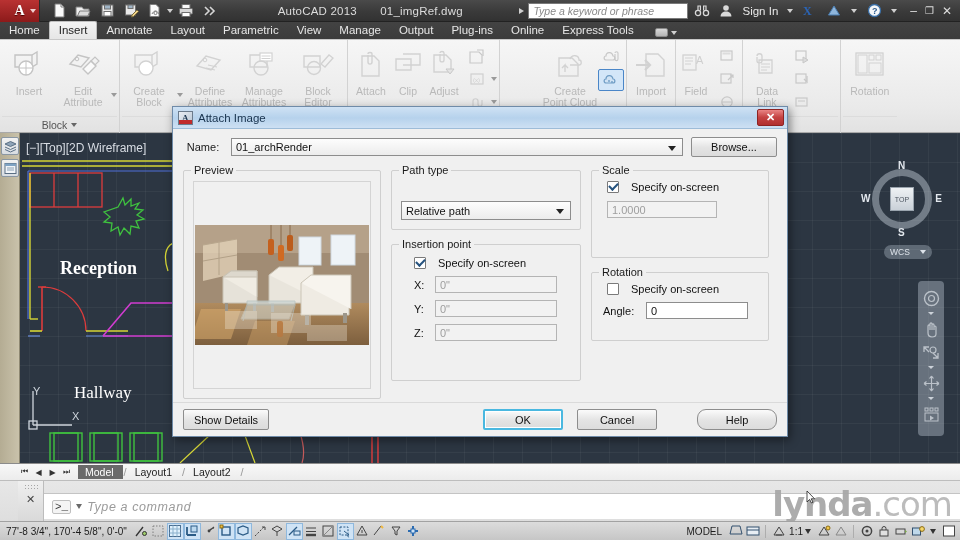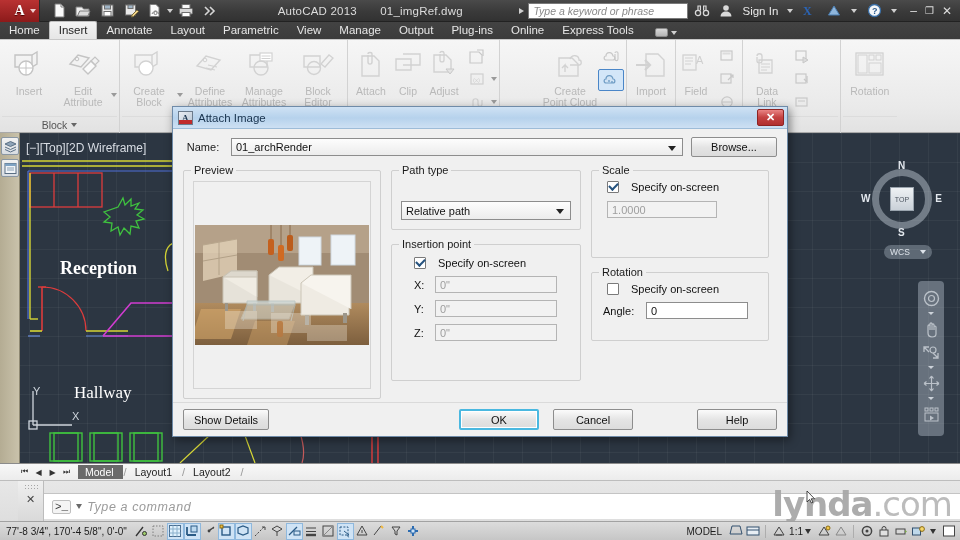--- a/index.html
+++ b/index.html
@@ -1153,19 +1153,19 @@
         </div>
       </div>
     </div>
   </div>
 
   <div class="dlgfooter">
     <div class="btn" id="showdetails">Show Details</div>
     <div style="flex:1"></div>
     <div class="btn footbtn focus">OK</div>
     <div class="btn footbtn" style="margin-left:14px;">Cancel</div>
-    <div class="btn footbtn" style="margin-left:64px;">Help</div>
+    <div class="btn footbtn" style="margin-left:40px;border-radius:9px;">Help</div>
   </div>
 
   <svg id="cursor" viewBox="0 0 10 14">
     <path d="M1 1 L1 12 L3.6 9.4 L5.4 13 L7 12.2 L5.2 8.8 L8.6 8.8 Z" fill="#fff" stroke="#222" stroke-width=".8"></path>
   </svg>
 </div>
 
 </body></html>

